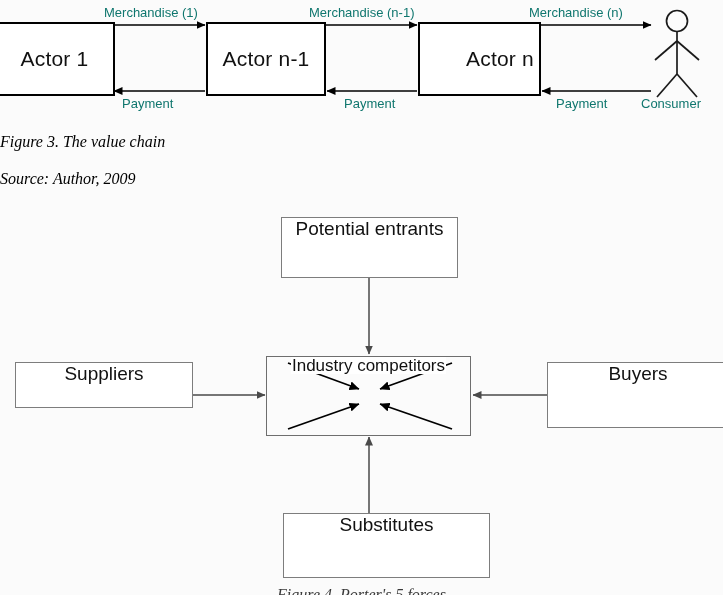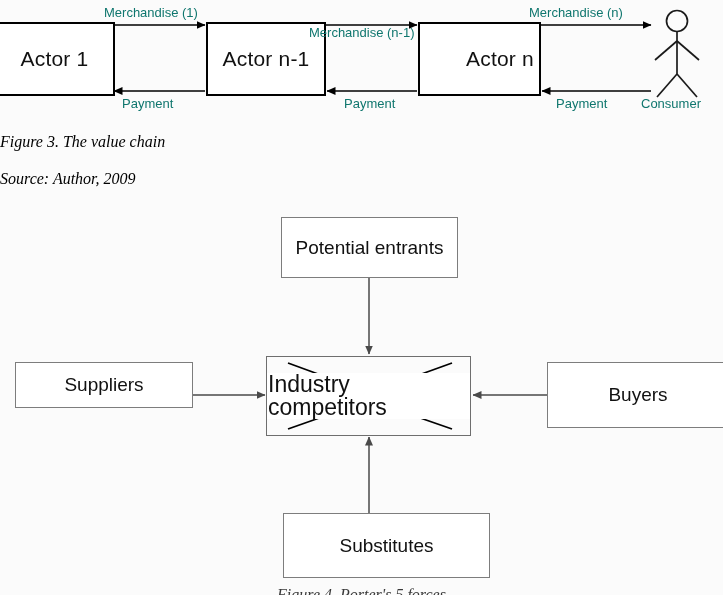--- a/index.html
+++ b/index.html
@@ -60,28 +60,28 @@
     white-space: nowrap;
   }
 
   
   .ff-box {
     position: absolute;
     box-sizing: border-box;
     background: #ffffff;
     border: 1px solid #7d7d7d;
     display: flex;
-    align-items: center;
+    align-items: flex-start;
     justify-content: center;
     font-size: 19px;
     color: #111111;
   }
   .ff-box.center {
     border: 1px solid #6e6e6e;
-    font-size: 23px;
+    font-size: 17px;
   }
   .ff-center-label {
     position: relative;
     z-index: 3;
     background: #ffffff;
     padding: 0 1px;
     line-height: 1;
   }
 
   svg { position: absolute; left: 0; top: 0; overflow: visible; }
@@ -128,21 +128,21 @@
 
     <div class="vc-box" style="left:206px; top:22px; width:120px; height:74px;">
       <span>Actor n-1</span>
     </div>
 
     <div class="vc-box" style="left:418px; top:22px; width:123px; height:74px;padding-left:41px;">
       <span>Actor n</span>
     </div>
 
     <div class="vc-label" style="left:104px; top:5px;">Merchandise (1)</div>
-    <div class="vc-label" style="left:309px; top:5px;margin-top:20px;">Merchandise (n-1)</div>
+    <div class="vc-label" style="left:309px; top:5px;">Merchandise (n-1)</div>
     <div class="vc-label" style="left:529px; top:5px;">Merchandise (n)</div>
 
     <div class="vc-label" style="left:122px; top:96px;">Payment</div>
     <div class="vc-label" style="left:344px; top:96px;">Payment</div>
     <div class="vc-label" style="left:556px; top:96px;">Payment</div>
 
     <div class="vc-label" style="left:641px; top:96px;">Consumer</div>
   </div>
 
   <div class="caption" style="top:133px;">Figure 3. The value chain</div>

